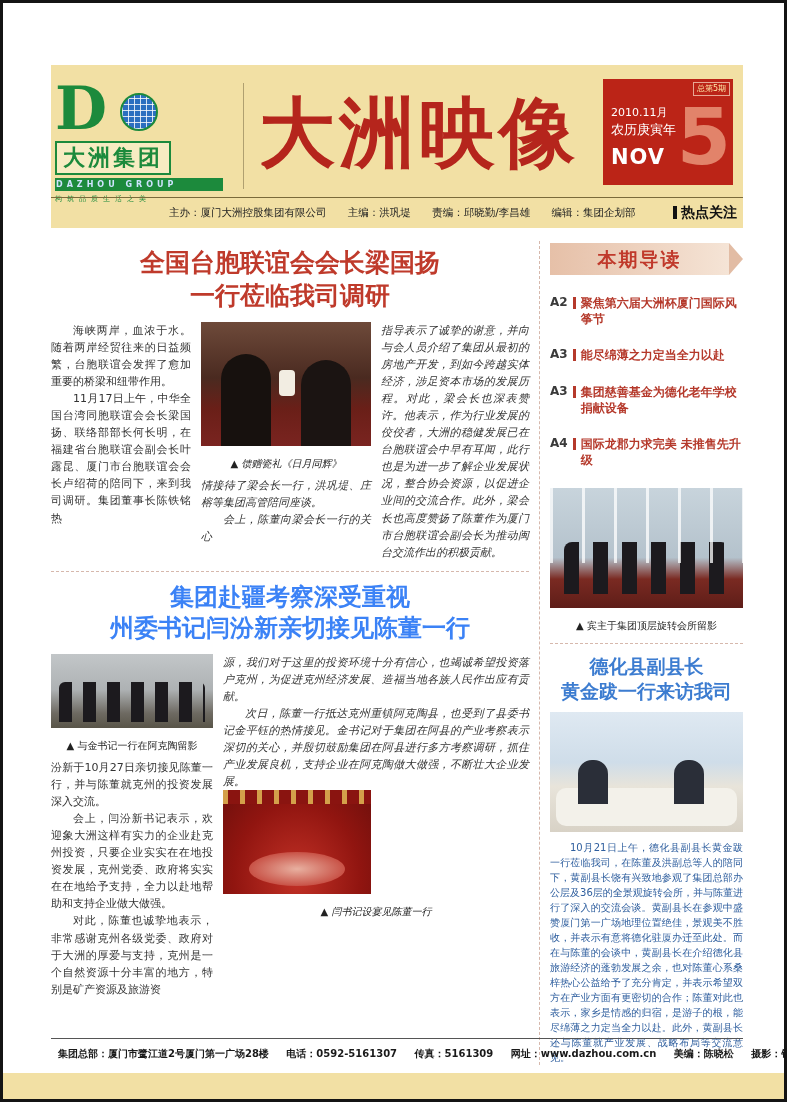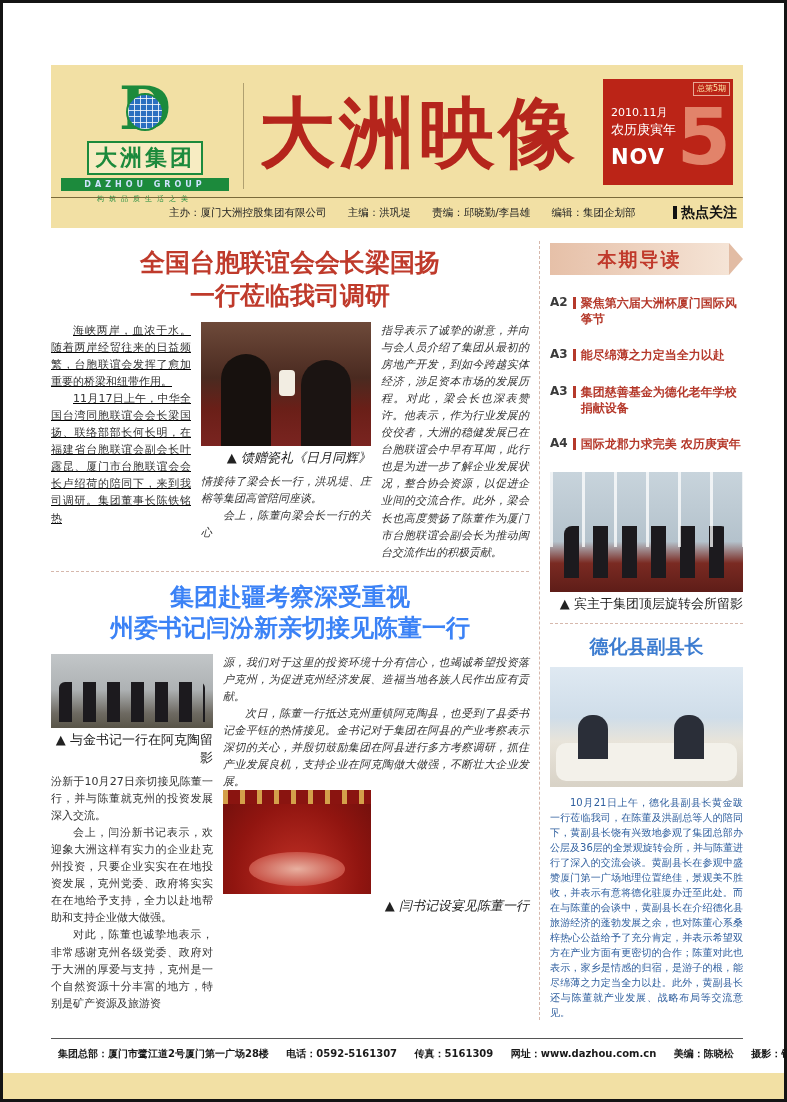--- a/index.html
+++ b/index.html
@@ -3,32 +3,32 @@
 <meta charset="utf-8">
 <style>
   html,body { margin:0; padding:0; background:#9a9a9a; }
   .page {
     position:relative; width:787px; height:1102px; margin:0 auto;
     background:#ffffff; border:3px solid #141414; box-sizing:border-box;
     overflow:hidden; font-family:"DejaVu Sans","Liberation Sans",sans-serif;
   }
   
   .header { position:absolute; left:48px; top:62px; width:692px; height:163px; background:#f2e0a4; }
-  .logo-block { position:absolute; left:10px; top:12px; width:168px; text-align:center; }
+  .logo-block { position:absolute; left:4px; top:12px; width:168px; text-align:left; }
   .d-mark { position:relative; height:62px; }
   .d-letter { font-family:"DejaVu Serif","Liberation Serif",serif; font-weight:bold; font-size:60px; line-height:62px; color:#1c8a3c; }
   .globe { position:absolute; left:50%; top:56%; transform:translate(-50%,-50%); width:34px; height:34px; border-radius:50%;
     background:
       repeating-linear-gradient(0deg, rgba(255,255,255,.8) 0 1px, transparent 1px 6px),
       repeating-linear-gradient(90deg, rgba(255,255,255,.8) 0 1px, transparent 1px 6px),
       #2b6fc0;
     border:2px solid #1c8a3c; }
   .company-cn { display:inline-block; margin-top:2px; padding:0 6px; border:2px solid #1c8a3c; color:#1c8a3c;
     font-weight:bold; font-size:22px; letter-spacing:3px; line-height:30px; background:#f7ecc2; }
-  .company-en { margin-top:3px; background:#1c8a3c; color:#cfe4ff; font-size:8px; font-weight:bold; letter-spacing:4px; padding:2px 8px; }
+  .company-en { margin-top:3px; background:#1c8a3c; color:#cfe4ff; font-size:8px; font-weight:bold; letter-spacing:4px; padding:2px 1px; }
   .logo-slogan { margin-top:3px; color:#1c8a3c; font-size:7px; letter-spacing:5px; }
   .header-divider { position:absolute; left:192px; top:18px; width:1px; height:106px; background:#b0a070; }
   .paper-title { position:absolute; left:202px; top:4px; width:332px; text-align:center;
     font-family:"DejaVu Serif","Liberation Serif",serif; font-weight:bold; font-size:76px; letter-spacing:4px;
     line-height:128px; color:#b5251c; white-space:nowrap; }
   .date-box { position:absolute; right:10px; top:14px; width:130px; height:106px; background:#bb2417; color:#fff; }
   .issue-chip { position:absolute; top:3px; right:3px; font-size:8px; color:#ffe9a8; border:1px solid #e8a894; padding:0 3px; line-height:12px; }
   .date-lines { position:absolute; left:8px; top:26px; line-height:1.45; }
   .date-line { font-size:11px; }
   .lunar-line { font-size:13px; }
@@ -42,26 +42,26 @@
   
   .content { position:absolute; left:48px; top:238px; width:692px; display:flex; }
   .left-block { width:478px; }
   .right-block { flex:1; margin-left:10px; border-left:1px dashed #d6b8ac; padding-left:10px; }
   .a-title { text-align:center; font-weight:bold; line-height:1.3; margin:6px 0 10px; }
   .a1-title { color:#bf3a2b; font-size:25px; }
   .a2-title { color:#3b82f6; font-size:24px; }
   .a3-title { color:#3c7cd0; font-size:19px; margin:8px 0 8px; }
   .cols { display:flex; }
   .cols > div + div { margin-left:10px;font-style:italic; }
-  .c-a1-1 { width:140px;text-decoration:underline; } .c-a1-2 { width:170px; } .c-a1-3 { flex:1; }
+  .c-a1-1 { width:140px; } .c-a1-2 { width:170px; } .c-a1-3 { flex:1; }
   .c-a2-1 { width:148px; } .c-a2-2 { width:162px; } .c-a2-3 { flex:1; }
   .p { font-size:11px; line-height:1.55; text-align:justify; color:#333; }
   .ind { text-indent:2em; }
   .blue .p, .p.blue { color:#2e5e9e; font-size:10px; line-height:1.5; }
-  .cap { font-size:13px; color:#222; text-align:right; margin:3px 0 6px; }
+  .cap { font-size:10px; color:#222; text-align:center; margin:11px 0 6px; }
   .hr-dash { border:none; border-top:1px dashed #d6b8ac; margin:10px 0; }
   
   .ph { position:relative; overflow:hidden; }
   .ph1 { width:170px; height:124px; background:linear-gradient(180deg,#6e4a3a 0%,#4a2a20 45%,#6a1f18 70%,#7a2420 100%); }
   .ph1::before { content:""; position:absolute; bottom:0; left:20px; width:50px; height:92px; background:#17110e; border-radius:25px 25px 0 0; box-shadow:80px 6px 0 0 #1b1412; }
   .ph1::after { content:""; position:absolute; bottom:50px; left:78px; width:16px; height:26px; background:#f2ede2; border-radius:4px; }
   .ph-guide { width:100%; height:120px; background:linear-gradient(180deg,#c8d4dc 0%,#b4c2cc 58%,#7a2a22 76%,#5e1d18 100%); }
   .ph-guide::after { content:""; position:absolute; left:0; top:0; right:0; height:62%; background:repeating-linear-gradient(90deg,rgba(255,255,255,.75) 0 3px,transparent 3px 32px); }
   .ph-guide::before { content:""; position:absolute; bottom:14px; left:14px; right:14px; height:52px; background:repeating-linear-gradient(90deg,#1c1a1e 0 15px,rgba(0,0,0,0) 15px 29px); border-radius:8px 8px 0 0; }
   .ph3 { width:100%; height:120px; background:linear-gradient(180deg,#dfe9f2 0%,#cfdde9 42%,#e8e4da 62%,#d8d2c6 100%); }
@@ -196,32 +196,33 @@
           <span class="g-text">能尽绵薄之力定当全力以赴</span>
         </div>
         <div class="guide-item">
           <span class="g-page">A3</span>
           <span class="g-bar"></span>
           <span class="g-text">集团慈善基金为德化老年学校捐献设备</span>
         </div>
         <div class="guide-item">
           <span class="g-page">A4</span>
           <span class="g-bar"></span>
-          <span class="g-text">国际龙郡力求完美 农历庚寅年</span>
+          <span class="g-text">国际龙郡力求完美 未推售先升级</span>
         </div>
       </div>
 
       <div class="ph ph-guide"></div>
       <div class="cap">▲ 宾主于集团顶层旋转会所留影</div>
 
       <hr class="hr-dash">
 
       <div class="blue">
         <div class="a-title a3-title">
           <div>德化县副县长</div>
+          <div>黄金跋一行来访我司</div>
         </div>
         <div class="ph ph3"></div>
         <div class="p ind" style="margin-top:8px;">10月21日上午，德化县副县长黄金跋一行莅临我司，在陈董及洪副总等人的陪同下，黄副县长饶有兴致地参观了集团总部办公层及36层的全景观旋转会所，并与陈董进行了深入的交流会谈。黄副县长在参观中盛赞厦门第一广场地理位置绝佳，景观美不胜收，并表示有意将德化驻厦办迁至此处。而在与陈董的会谈中，黄副县长在介绍德化县旅游经济的蓬勃发展之余，也对陈董心系桑梓热心公益给予了充分肯定，并表示希望双方在产业方面有更密切的合作；陈董对此也表示，家乡是情感的归宿，是游子的根，能尽绵薄之力定当全力以赴。此外，黄副县长还与陈董就产业发展、战略布局等交流意见。</div>
       </div>
     </div>
   </div>
 
   <div class="footer-rule"></div>
   <div class="footer">
     <span>集团总部：厦门市鹭江道2号厦门第一广场28楼</span>

